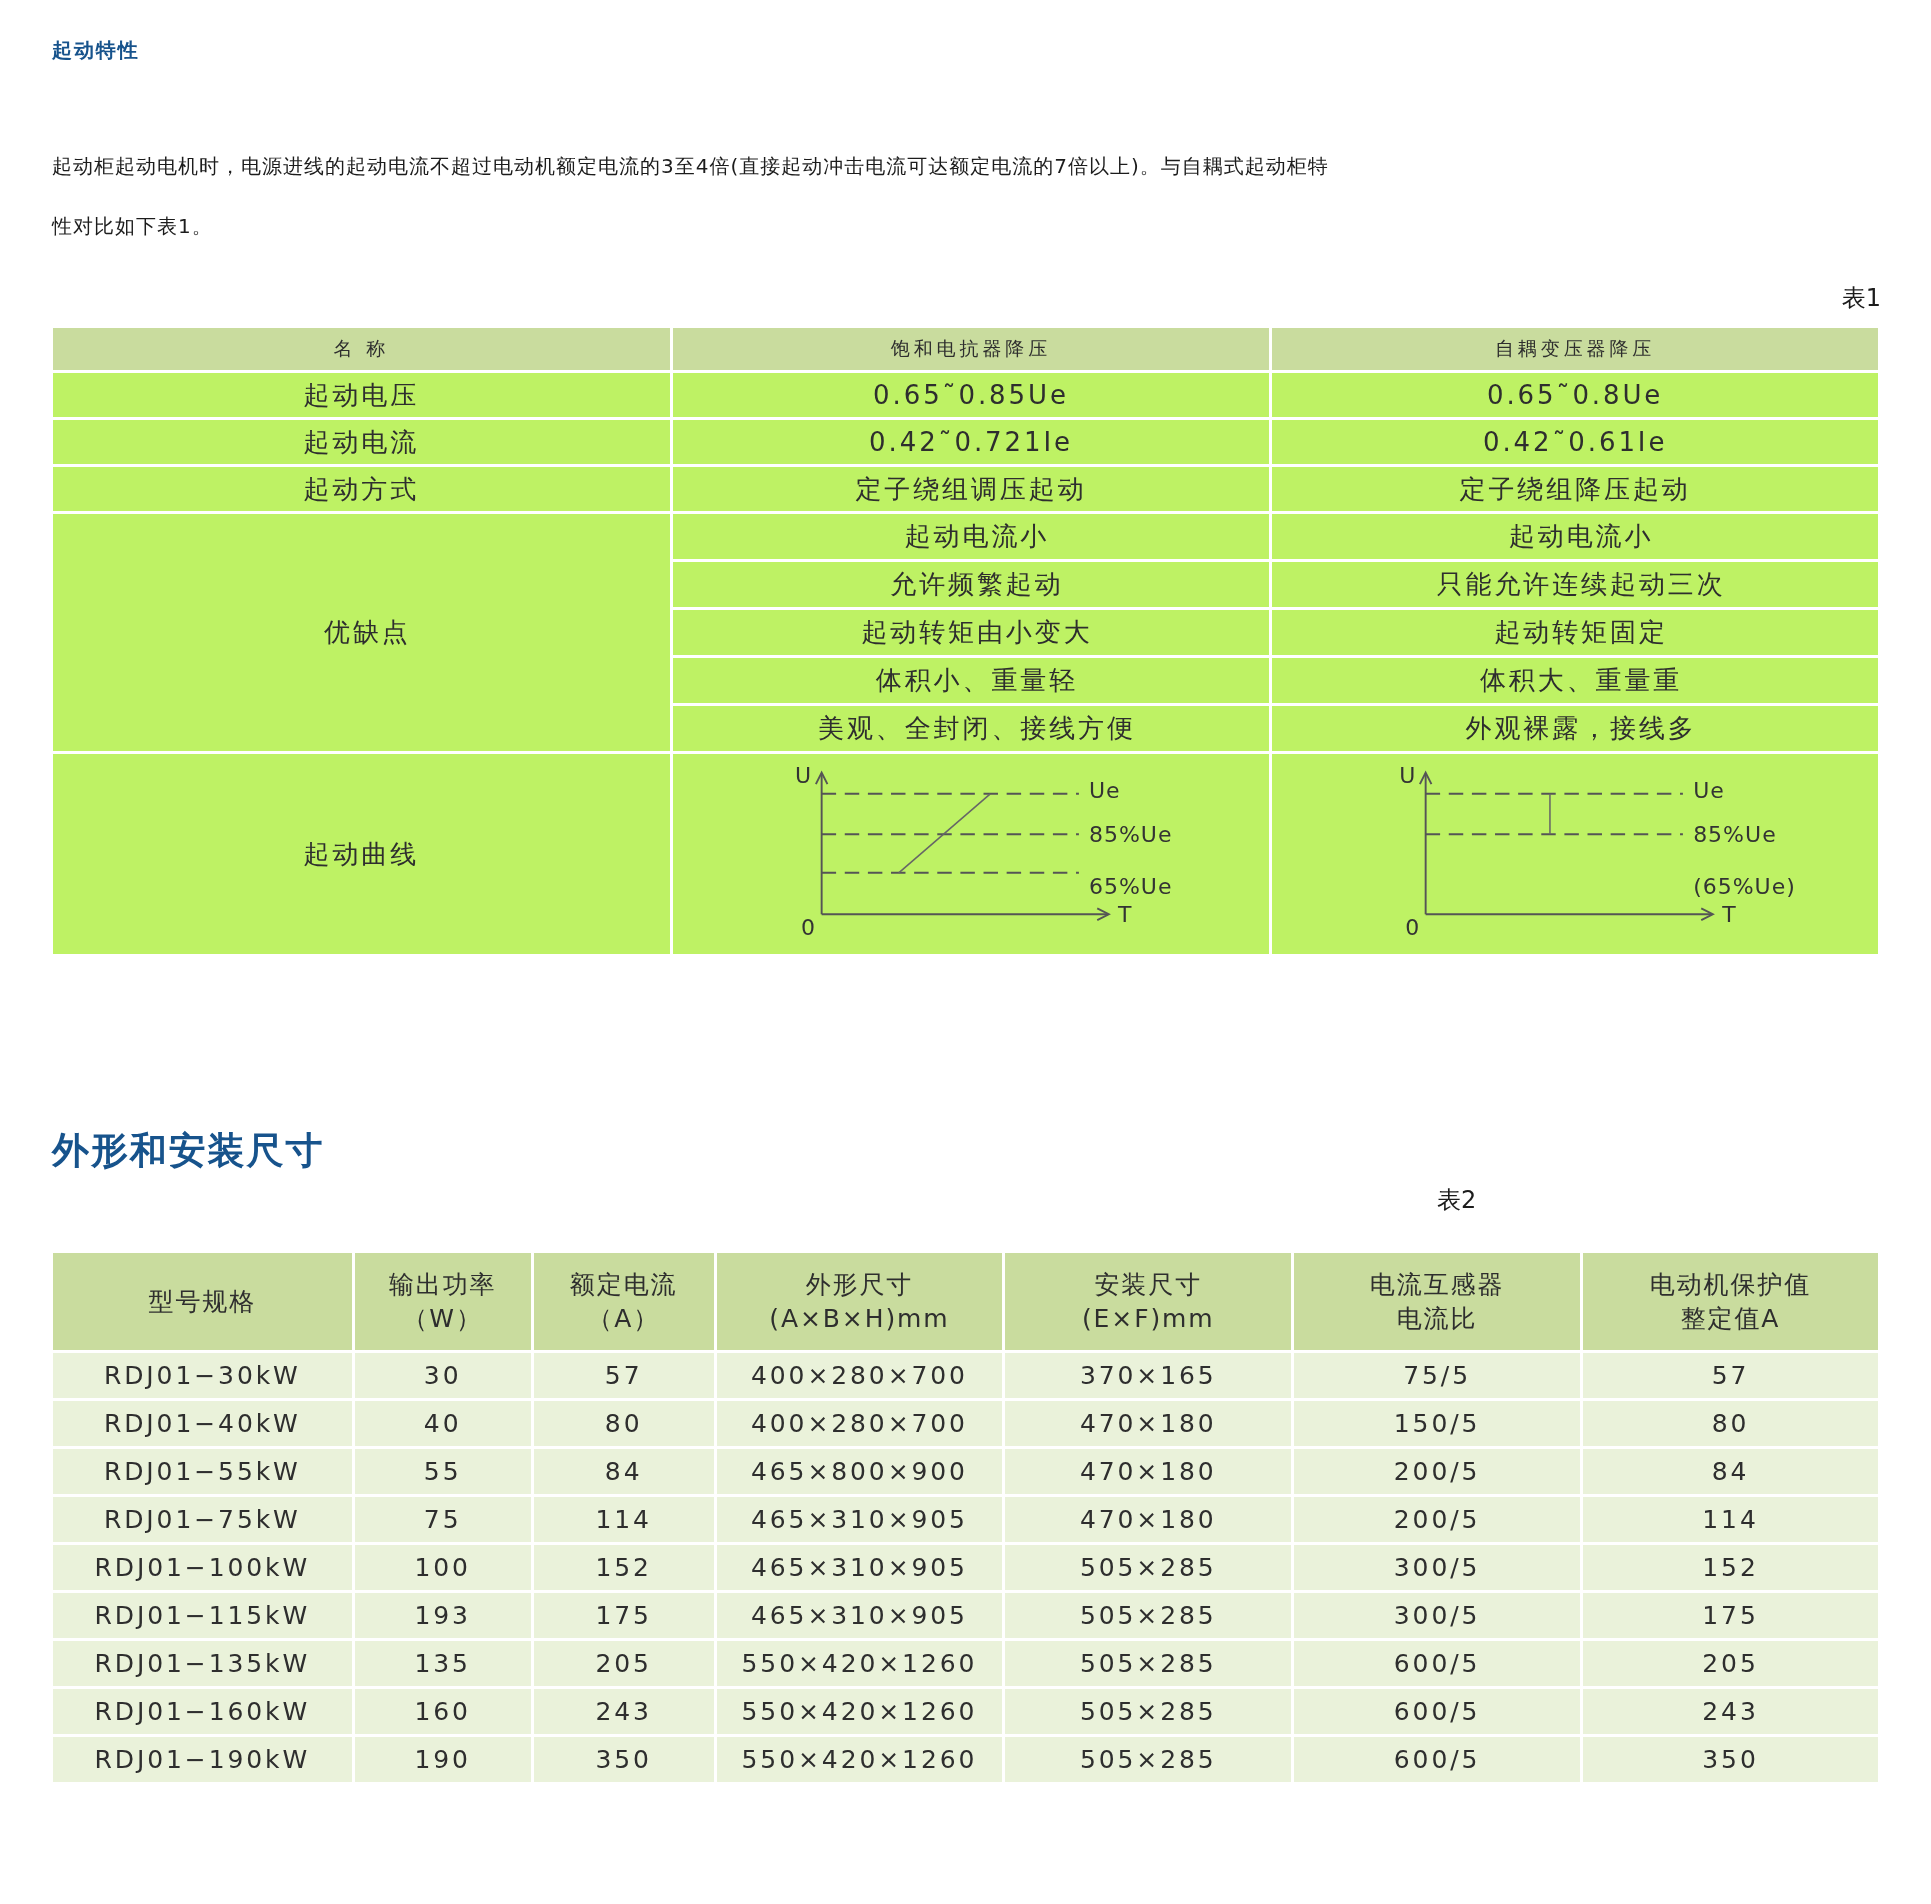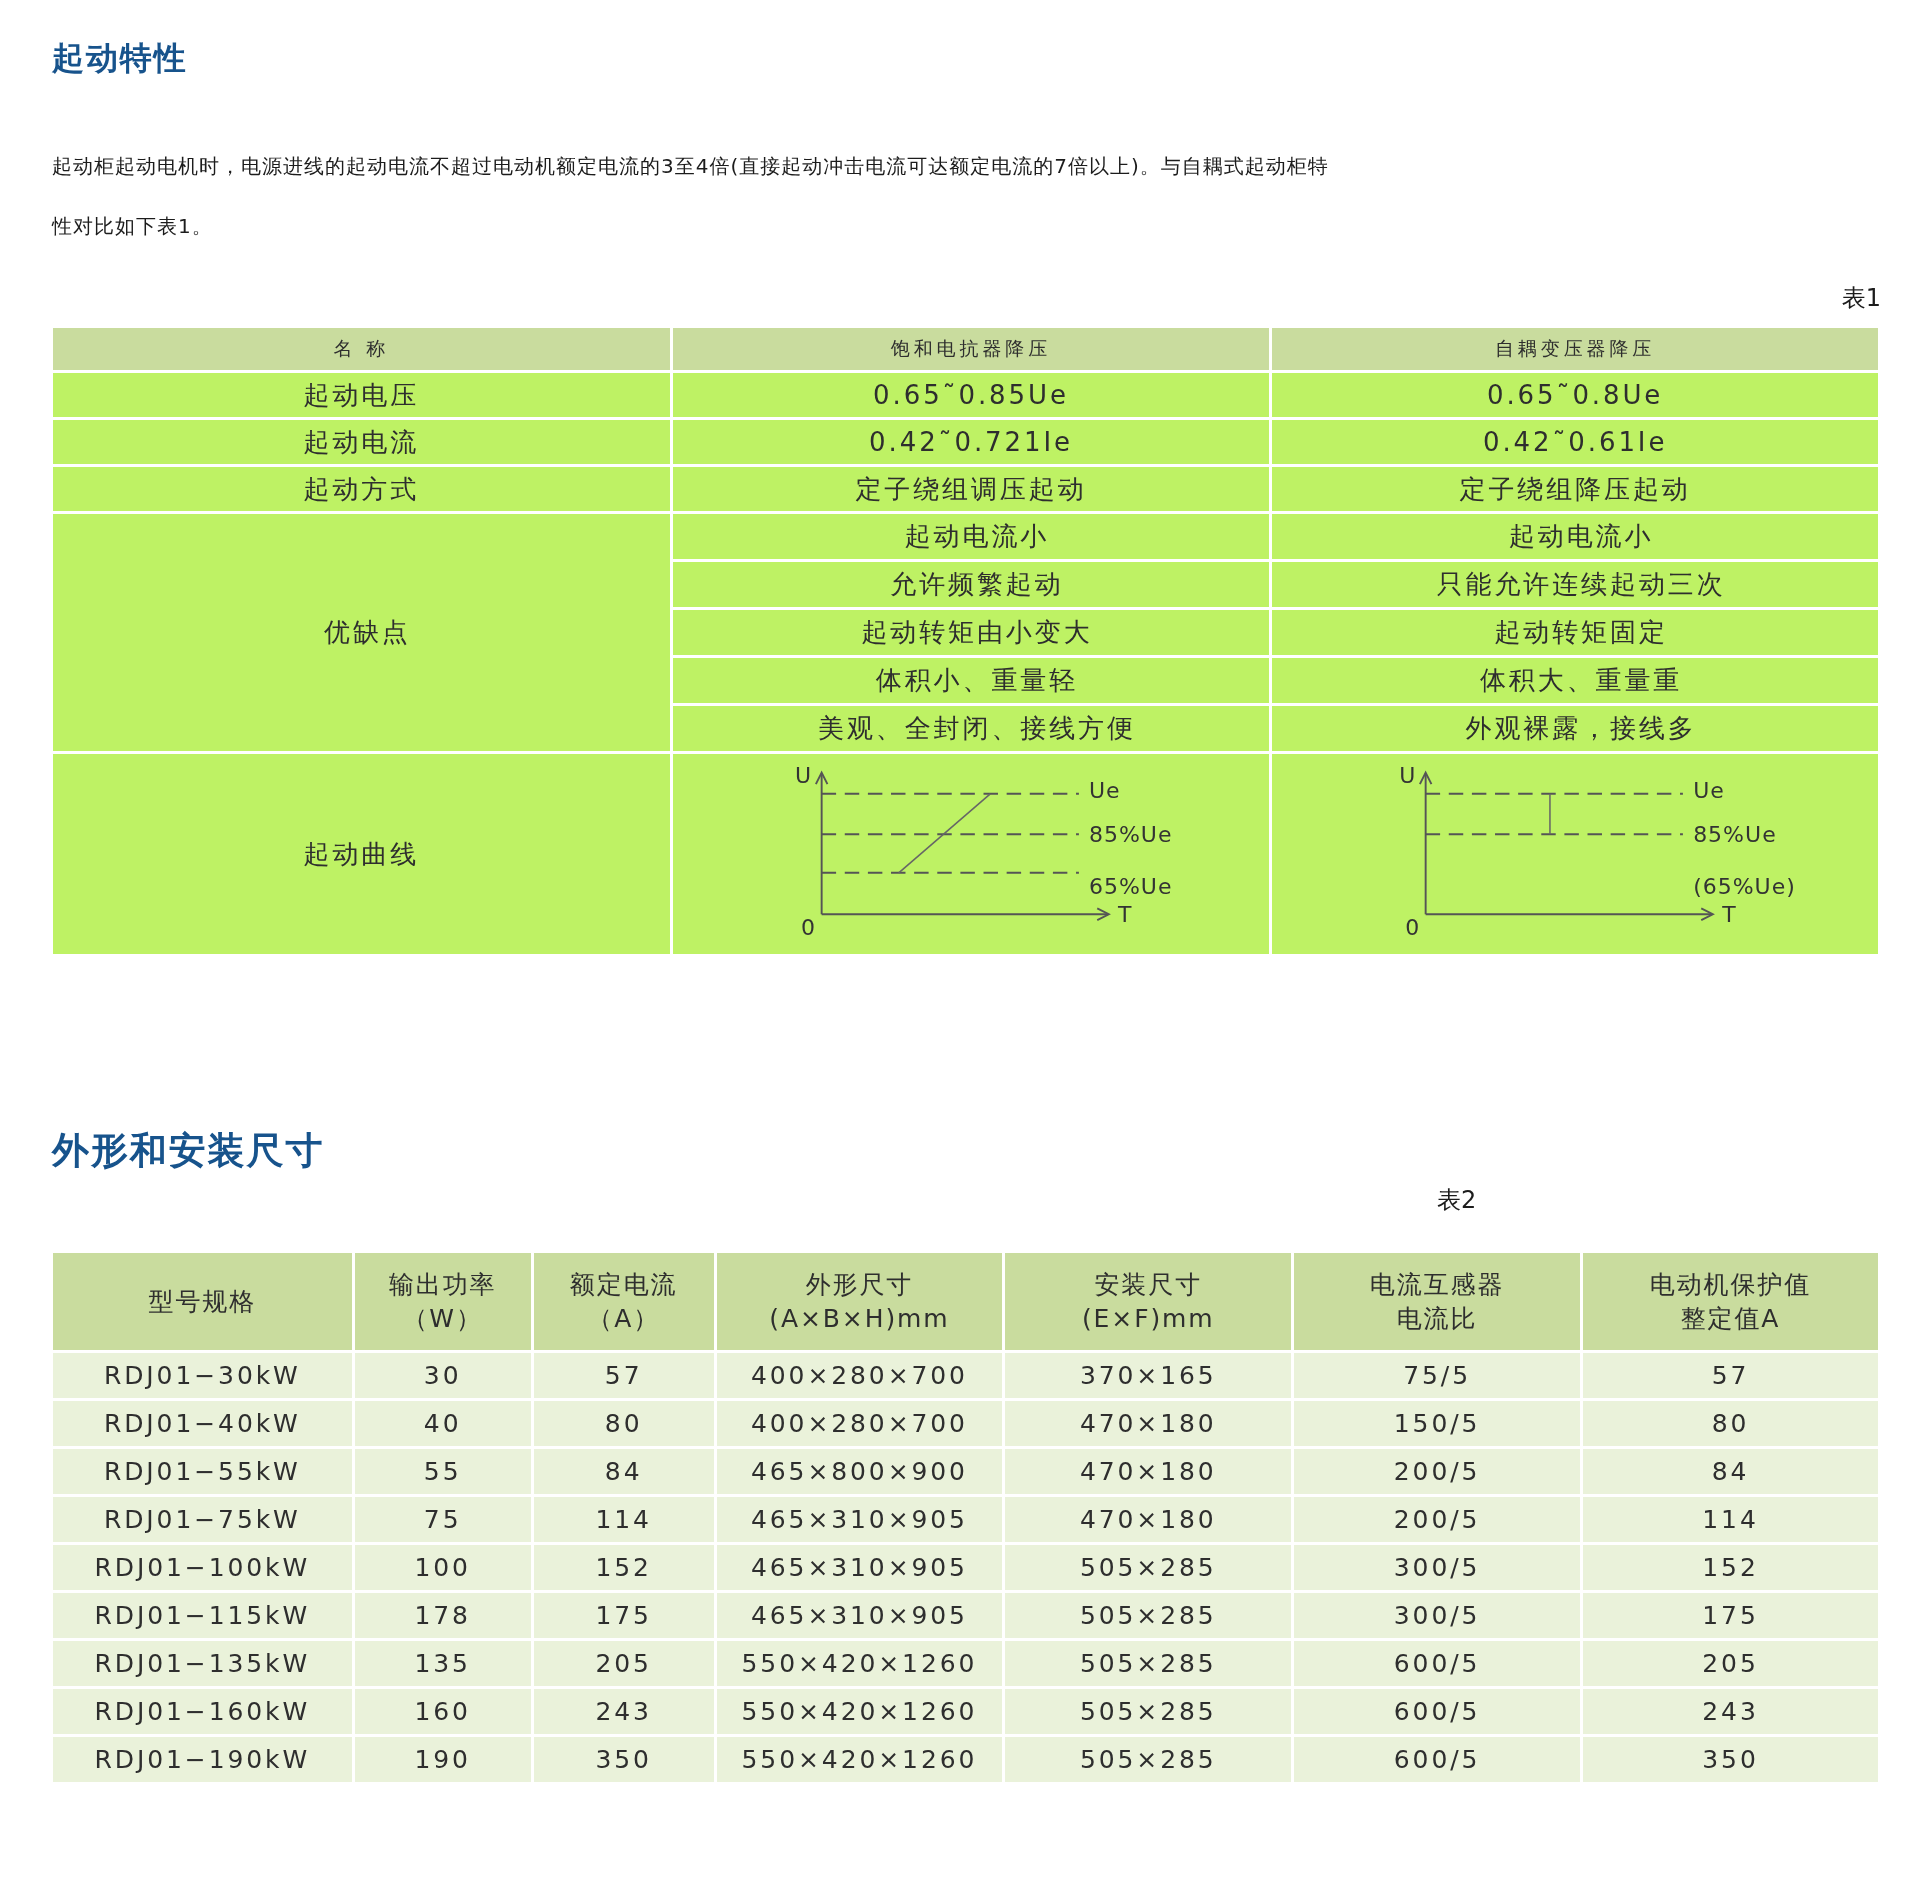--- a/index.html
+++ b/index.html
@@ -13,21 +13,21 @@
     overflow:hidden;
   }
   .sec-title{
     position:absolute;
     left:52px;
     font-weight:bold;
     color:#17538c;
     white-space:nowrap;
     letter-spacing:1.9px;
   }
-  .t1{top:37px;font-size:32px;}
+  .t1{top:37px;font-size:20px;}
   .t2{top:1126px;font-size:37px;}
   .para{
     position:absolute;
     left:52px;
     top:136px;
     font-size:20px;
     line-height:60px;
     color:#1c1c1c;
     letter-spacing:1px;
     white-space:nowrap;
@@ -299,21 +299,21 @@
         <td>RDJ01−100kW</td>
         <td>100</td>
         <td>152</td>
         <td>465×310×905</td>
         <td>505×285</td>
         <td>300/5</td>
         <td>152</td>
       </tr>
       <tr>
         <td>RDJ01−115kW</td>
-        <td>178</td>
+        <td>193</td>
         <td>175</td>
         <td>465×310×905</td>
         <td>505×285</td>
         <td>300/5</td>
         <td>175</td>
       </tr>
       <tr>
         <td>RDJ01−135kW</td>
         <td>135</td>
         <td>205</td>

